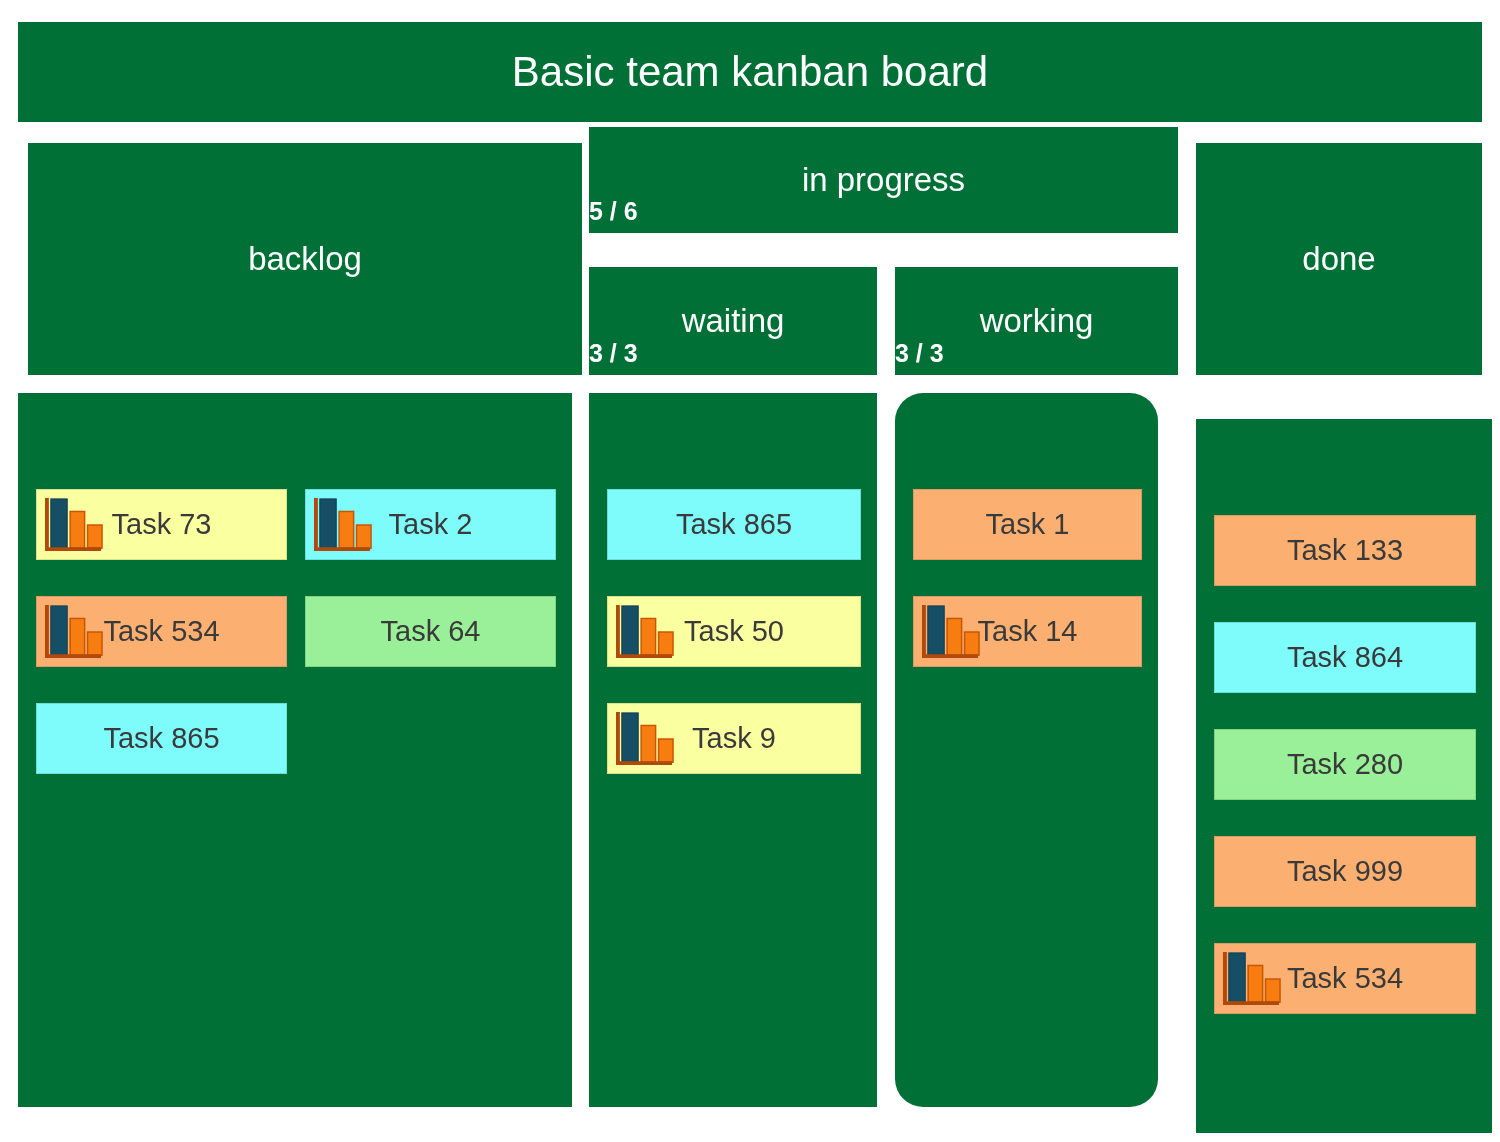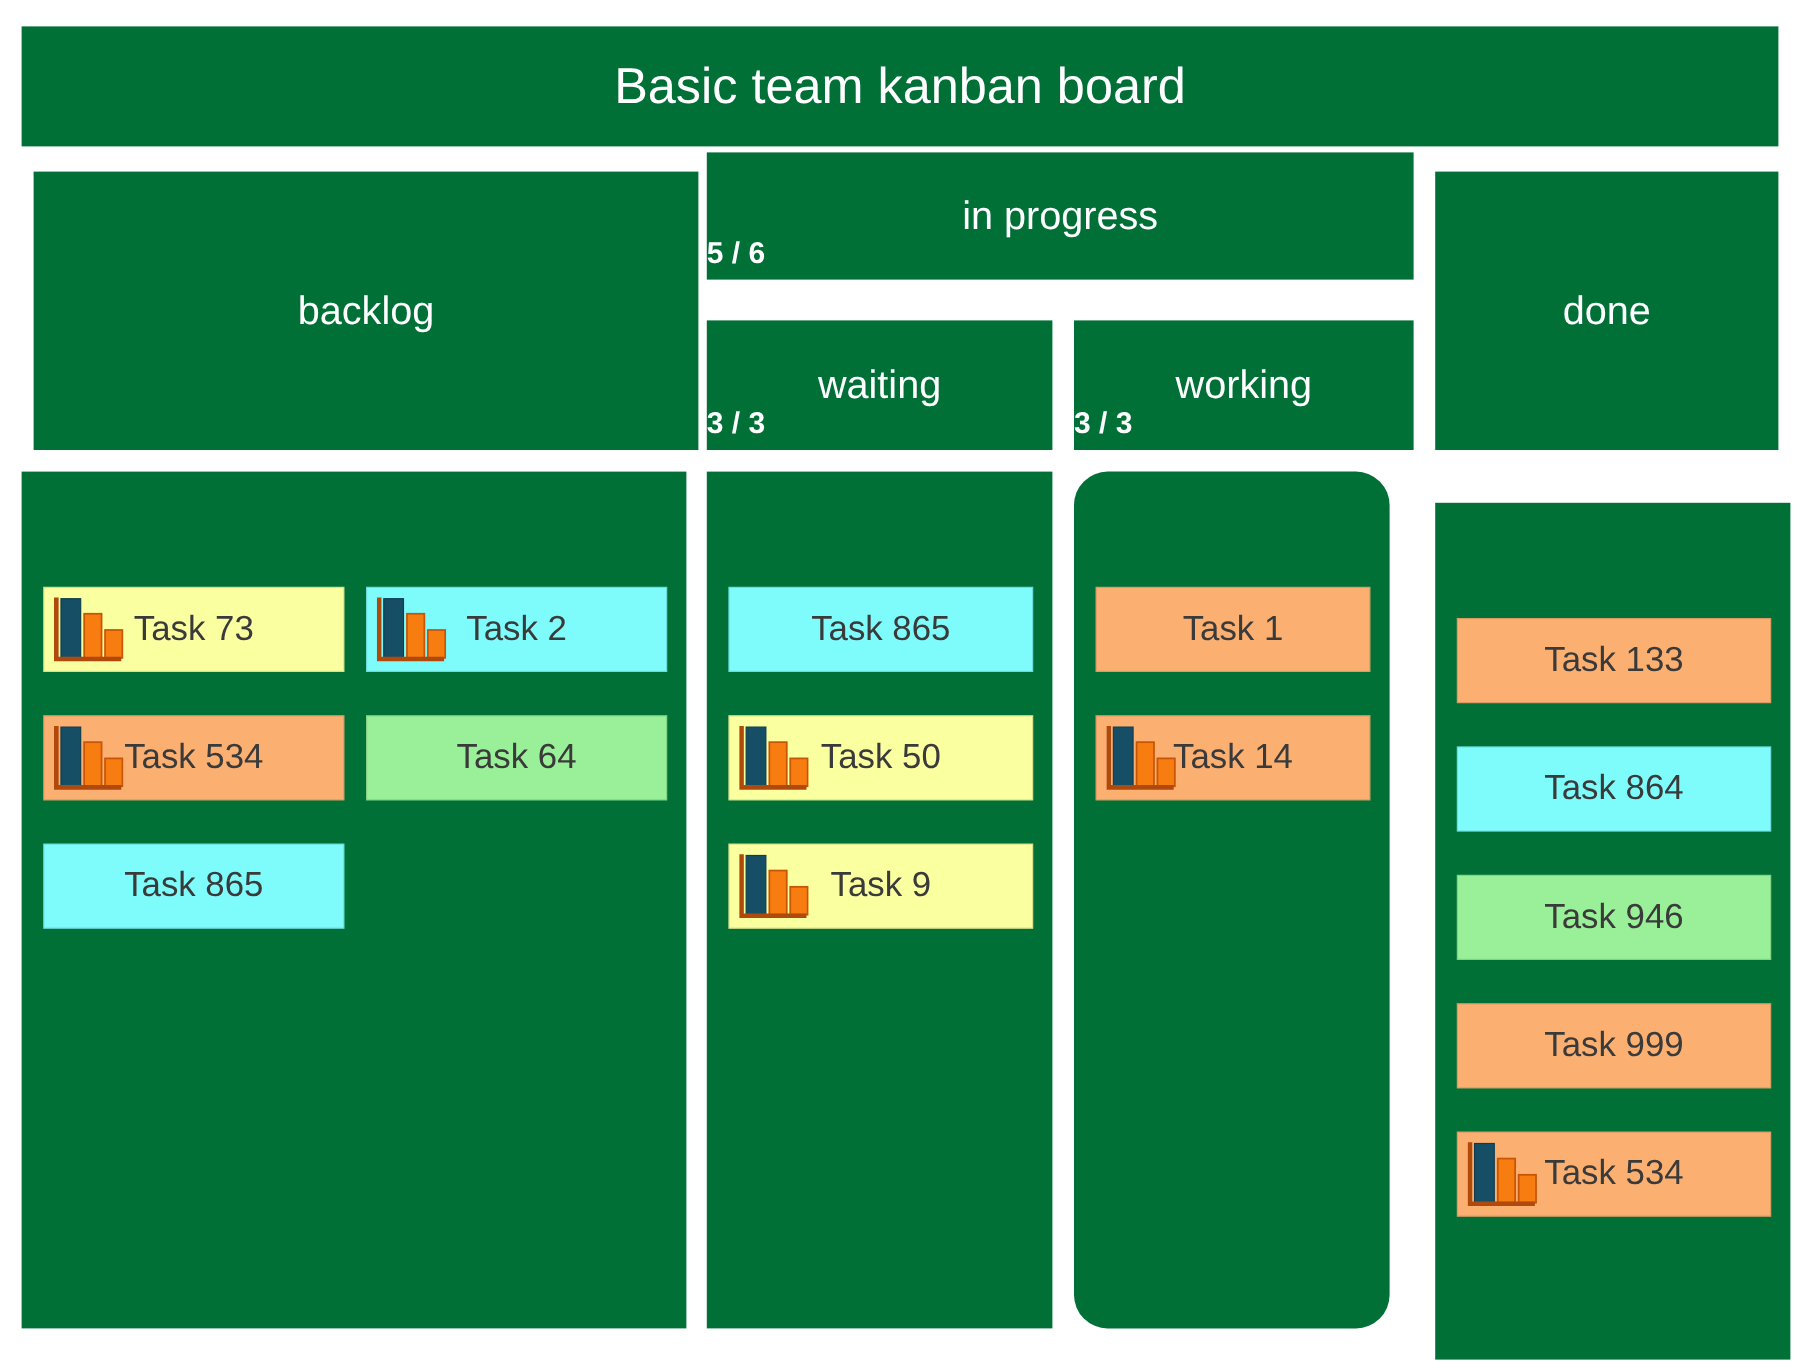--- a/index.html
+++ b/index.html
@@ -177,21 +177,21 @@
 
   <div id="done-panel" class="panel">
     <div class="cards">
       <div class="card orange">
         <span>Task 133</span>
       </div>
       <div class="card cyan">
         <span>Task 864</span>
       </div>
       <div class="card green">
-        <span>Task 946</span>
+        <span>Task 280</span>
       </div>
       <div class="card orange">
         <span>Task 999</span>
       </div>
       <div class="card orange">
         <svg class="bar-chart-icon" viewBox="0 0 60 56">
             <use href="#bar-chart-glyph"></use>
           </svg>
         <span>Task 534</span>
       </div>

